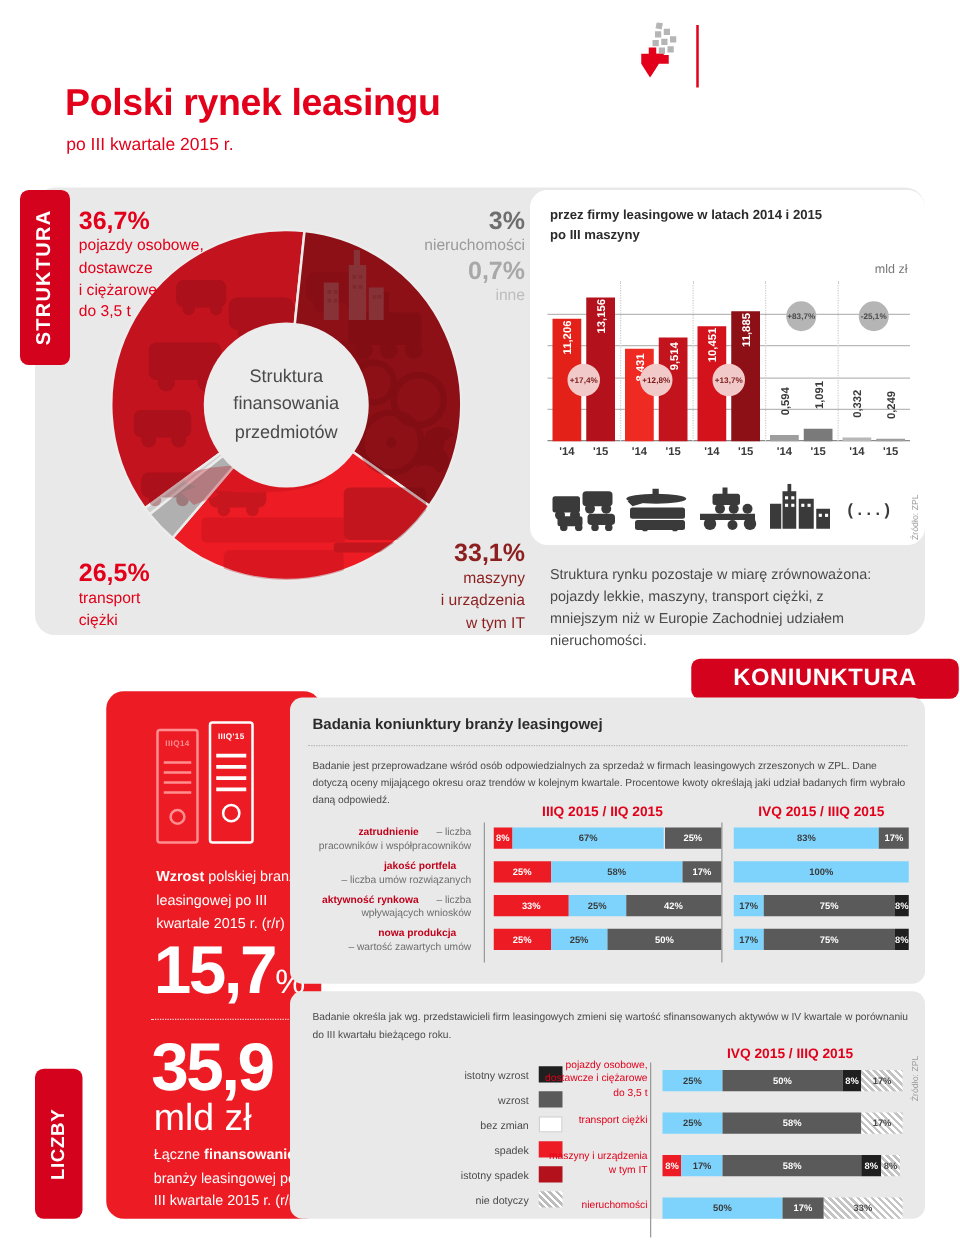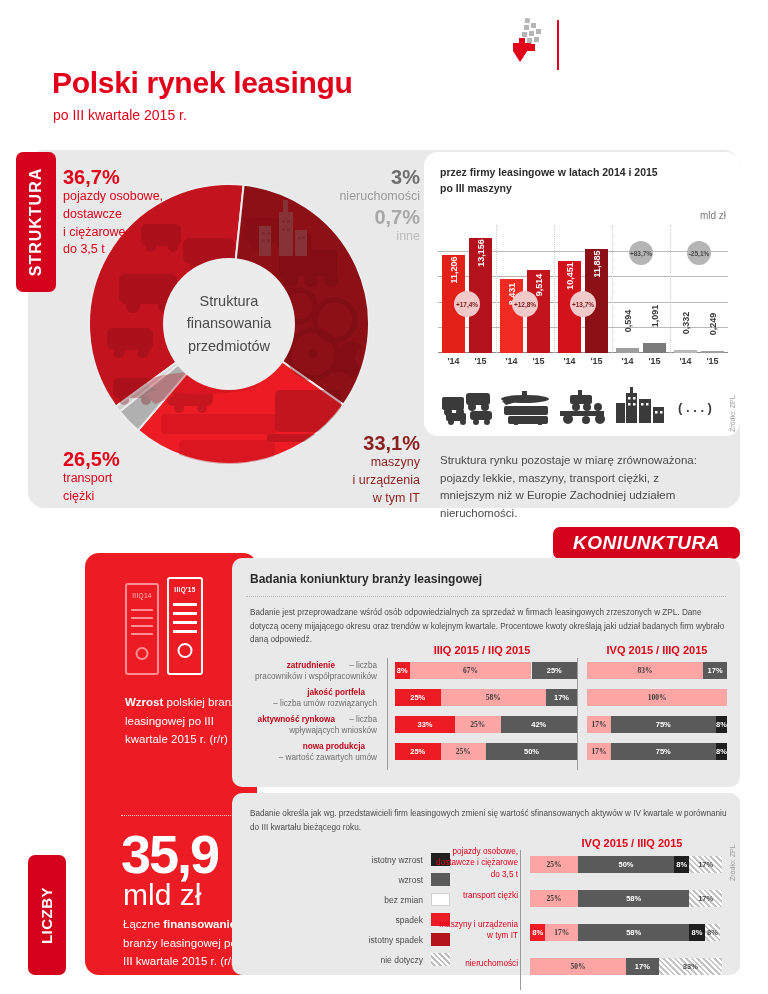--- a/index.html
+++ b/index.html
@@ -114,23 +114,23 @@
     position: absolute; left: 440px; top: 452px; width: 270px;
     font-size: 11.5px; line-height: 1.53; color: #4a4a4a;
   }
   .src-vert {
     position: absolute; font-size: 7px; color: #9a9a9a;
     transform: rotate(-90deg); transform-origin: left top; white-space: nowrap;
   }
 
   
   .banner-koniunktura {
-    position: absolute; left: 553px; top: 527px; width: 187px; height: 32px;
+    position: absolute; left: 553px; top: 527px; width: 214px; height: 32px;
     background: #d4021d; border-radius: 7px;
-    display: flex; align-items: center; justify-content: center; font-style: italic;
+    display: flex; align-items: center; justify-content: center;
   }
   .banner-koniunktura span {
     color: #fff; font-weight: bold; font-size: 19px; letter-spacing: 0.5px;
   }
   .banner-tail {
     position: absolute; left: 722px; top: 553px;
     width: 0; height: 0;
     border-left: 16px solid #d4021d;
     border-bottom: 14px solid transparent;
   }
@@ -214,21 +214,21 @@
     color: #e2001a; width: 158px;
   }
   .srow-label b { color: #c1001a; }
   .srow-label .grey { color: #6e6e6e; margin-left: 12px; }
   .seg {
     position: absolute; top: 0; height: 100%;
     display: flex; align-items: center; justify-content: center;
     font-size: 7.5px; font-weight: bold;
   }
   .seg-red { background: #ed1c24; color: #fff; }
-  .seg-white { background: #fca5a5; color: #3a3a3a; font-family: Liberation Serif, serif; }
+  .seg-white { background: #7dd3fc; color: #3a3a3a; }
   .seg-grey { background: #5a5a5a; color: #fff; }
   .seg-black { background: #1f1f1f; color: #fff; }
   .seg-hatch {
     background: repeating-linear-gradient(45deg,#ffffff 0 2px,#c4c4c4 2px 4px);
     color: #4a4a4a;
   }
   .bar-divider { position: absolute; width: 1px; background: #9a9a9a; }
 
   
   .panel-bottom {
@@ -566,20 +566,23 @@
       <div class="binder-line" style="top:24px;background:#ffffff;height:2.5px;"></div>
       <div class="binder-line" style="top:33px;background:#ffffff;height:2.5px;"></div>
       <div class="binder-line" style="top:42px;background:#ffffff;height:2.5px;"></div>
       <div class="binder-line" style="top:51px;background:#ffffff;height:2.5px;"></div>
       <div class="binder-ring" style="top:64px;width:15px;height:15px;border-width:2.5px;border-color:#ffffff;"></div>
     </div>
   </div>
   <div class="liczby-txt1">
     <b>Wzrost</b><span> polskiej branży leasingowej po III kwartale 2015 r. (r/r)</span>
   </div>
+  <div class="big-num1">
+    <span>15,7</span><span class="unit">%</span>
+  </div>
   <div class="dotted-sep"></div>
   <div class="big-num2">35,9</div>
   <div class="mld-zl">mld zł</div>
   <div class="liczby-txt2">
     <span>Łączne </span><b>finansowanie</b><span> branży leasingowej po III kwartale 2015 r. (r/r)</span>
   </div>
   <div class="src-vert" style="left:150px; top:352px; color:#ffb3b6;">Źródło: ZPL</div>
 </div>
 <div class="tab-liczby">
   <span>LICZBY</span>

